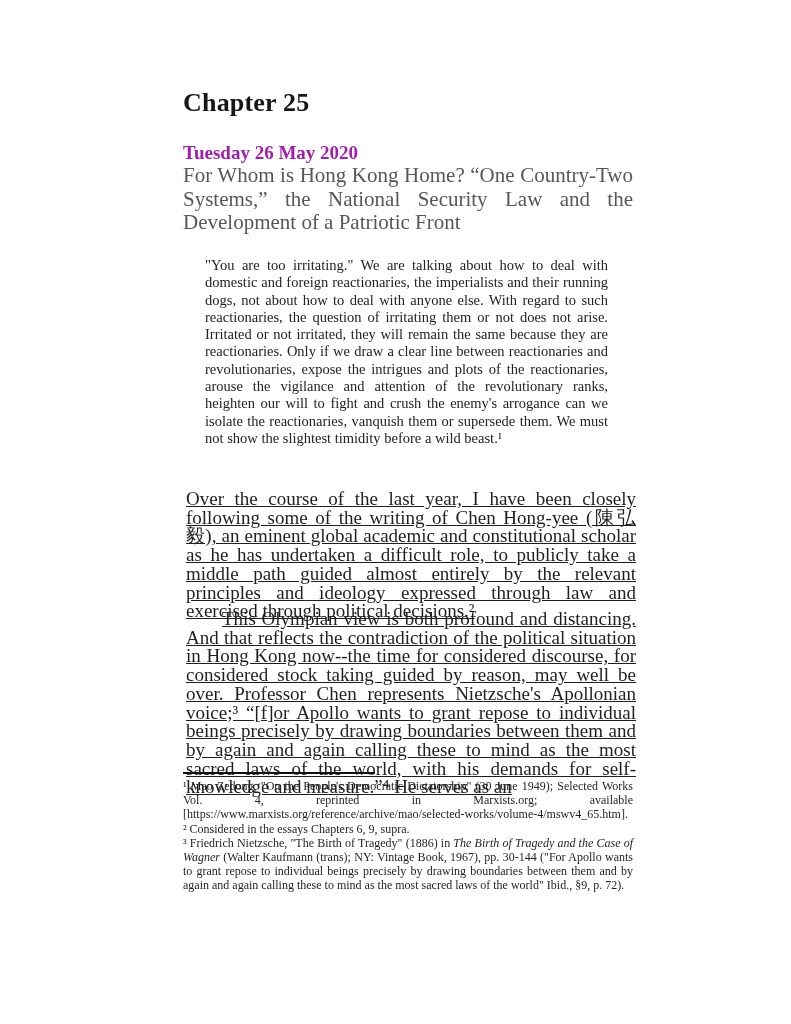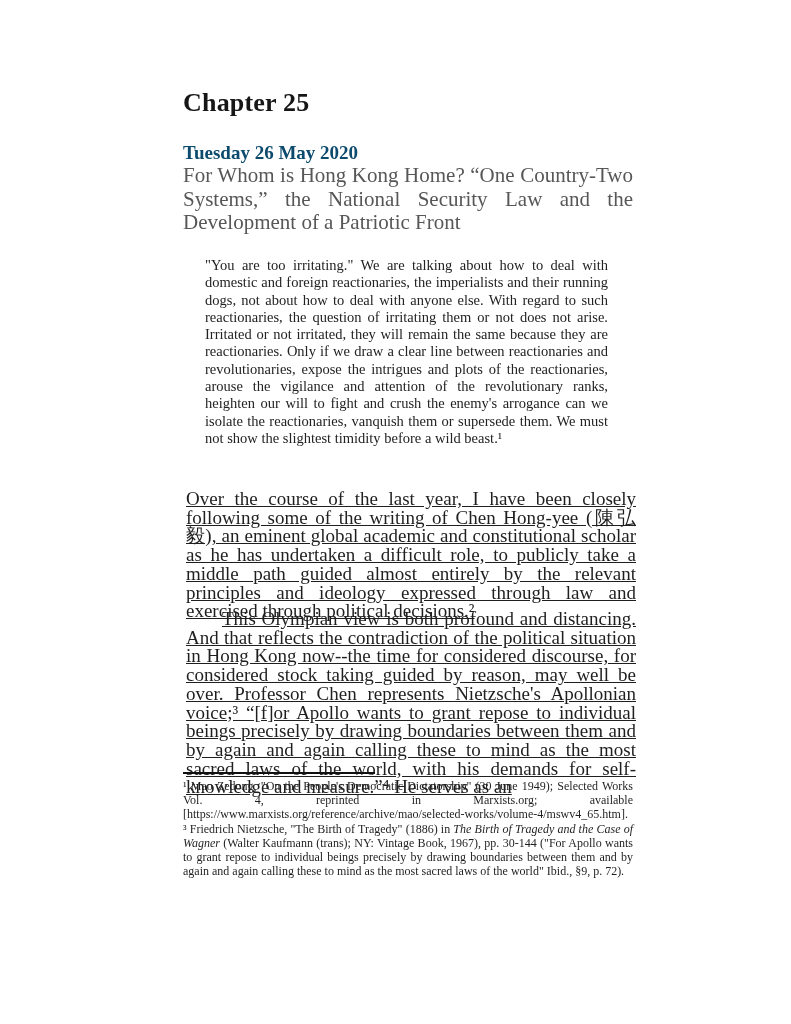--- a/index.html
+++ b/index.html
@@ -33,21 +33,21 @@
     color: #161616;
     letter-spacing: 0.2px;
   }
   .date-heading {
     position: absolute;
     top: 142px;
     left: 0;
     width: 450px;
     font-size: 19px;
     font-weight: bold;
-    color: #0c4a6e;
+    color: #a21caf;
   }
   .chapter-title {
     position: absolute;
     top: 164px;
     left: 0;
     width: 450px;
     font-size: 21px;
     line-height: 23.5px;
     color: #575757;
     text-align: justify;
@@ -111,17 +111,18 @@
     <div class="block-quote">"You are too irritating." We are talking about how to deal with domestic and foreign reactionaries, the imperialists and their running dogs, not about how to deal with anyone else. With regard to such reactionaries, the question of irritating them or not does not arise. Irritated or not irritated, they will remain the same because they are reactionaries. Only if we draw a clear line between reactionaries and revolutionaries, expose the intrigues and plots of the reactionaries, arouse the vigilance and attention of the revolutionary ranks, heighten our will to fight and crush the enemy's arrogance can we isolate the reactionaries, vanquish them or supersede them. We must not show the slightest timidity before a wild beast.¹</div>
 
     <div class="body-paragraph p1">Over the course of the last year, I have been closely following some of the writing of Chen Hong-yee (陳弘毅), an eminent global academic and constitutional scholar as he has undertaken a difficult role, to publicly take a middle path guided almost entirely by the relevant principles and ideology expressed through law and exercised through political decisions.²</div>
 
     <div class="body-paragraph p2">This Olympian view is both profound and distancing.  And that reflects the contradiction of the political situation in Hong Kong now--the time for considered discourse, for considered stock taking guided by reason, may well be over.  Professor Chen represents Nietzsche's Apollonian voice;³ “[f]or Apollo wants to grant repose to individual beings precisely by drawing boundaries between them and by again and again calling these to mind as the most sacred laws of the world, with his demands for self-knowledge and measure.”⁴ He serves as an</div>
 
     <hr class="footnote-rule">
 
     <div class="footnotes">
       <p class="footnote">¹ Mao Zedong, "On the People's Democratic Dictatorship" (30 June 1949); Selected Works Vol. 4, reprinted in Marxists.org; available [https://www.marxists.org/reference/archive/mao/selected-works/volume-4/mswv4_65.htm].</p>
+      <p class="footnote">² Considered in the essays Chapters 6, 9, supra.</p>
       <p class="footnote"><span>³ Friedrich Nietzsche, "The Birth of Tragedy" (1886) in </span><i>The Birth of Tragedy and the Case of Wagner</i><span> (Walter Kaufmann (trans); NY: Vintage Book, 1967), pp. 30-144 ("For Apollo wants to grant repose to individual beings precisely by drawing boundaries between them and by again and again calling these to mind as the most sacred laws of the world" Ibid., §9, p. 72).</span></p>
     </div>
 
   </div>
 </div>
 
 </body></html>

